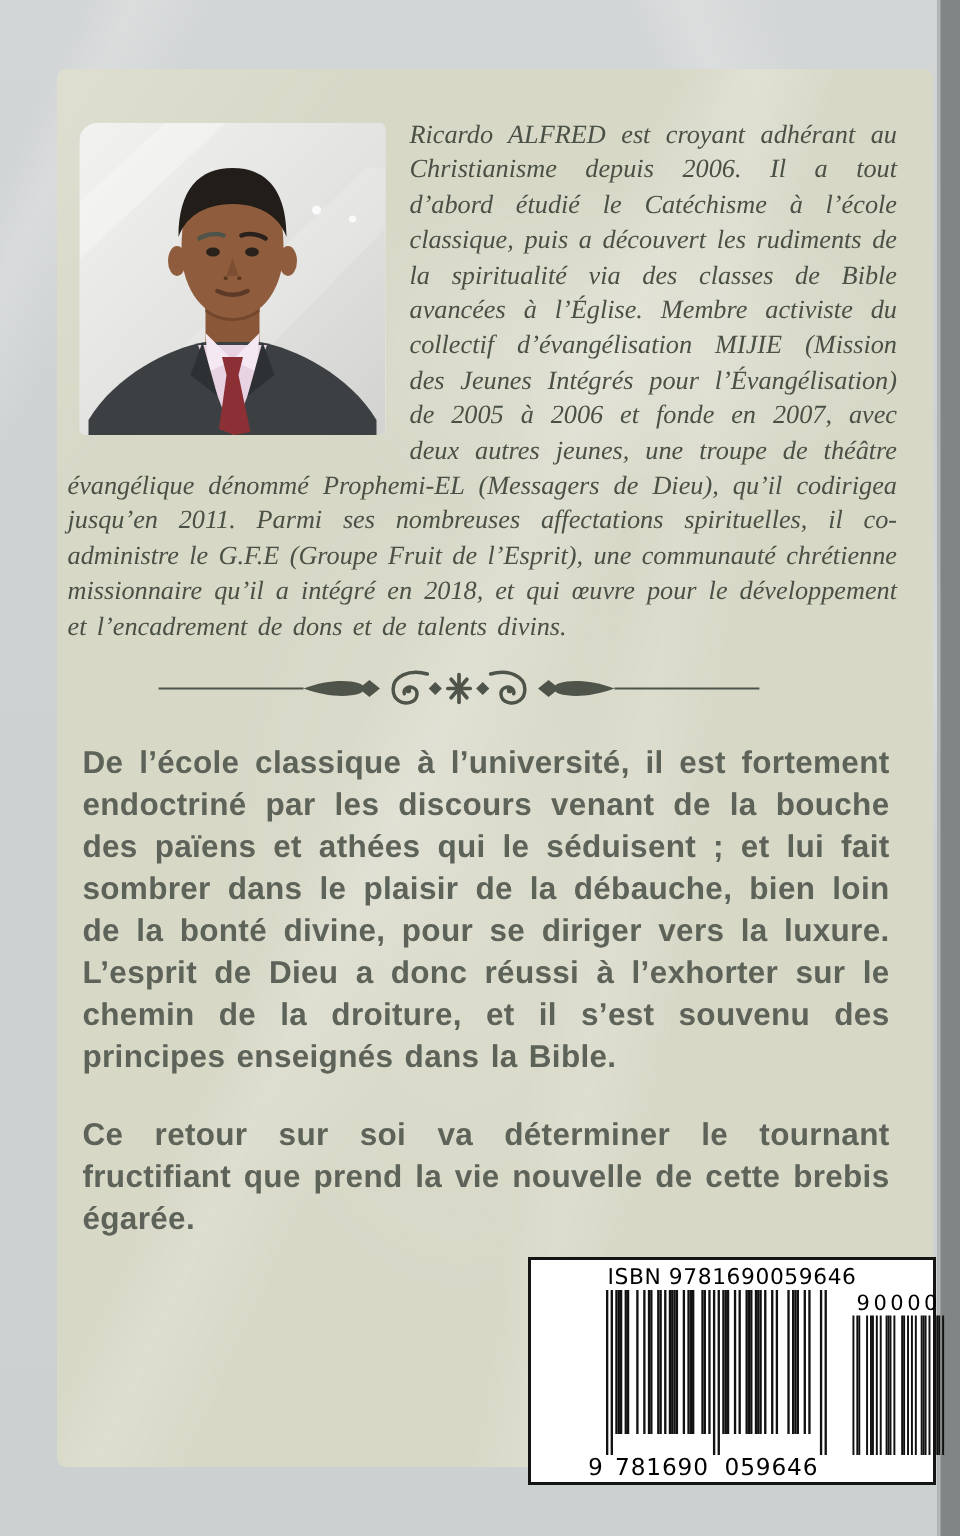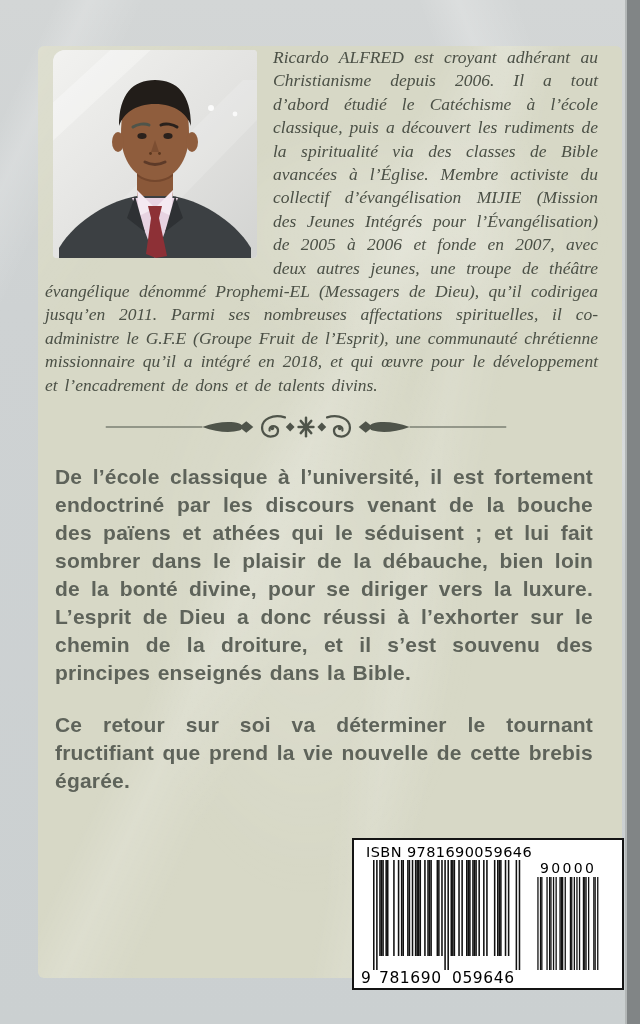--- a/index.html
+++ b/index.html
@@ -19,21 +19,21 @@
   .panel{position:absolute;left:38px;top:46px;width:584px;height:932px;
     background:#d7d8c6;border-radius:6px;}
   .panel::before{content:"";position:absolute;inset:0;border-radius:inherit;pointer-events:none;
     background:
       radial-gradient(ellipse 300px 170px at 62% 20%, rgba(255,255,255,.22), transparent 70%),
       radial-gradient(ellipse 240px 430px at 46% 58%, rgba(255,255,255,.15), transparent 72%),
       linear-gradient(115deg, transparent 40%, rgba(255,255,255,.16) 45%, transparent 52%),
       linear-gradient(100deg, transparent 58%, rgba(255,255,255,.12) 63%, transparent 70%),
       linear-gradient(125deg, rgba(255,255,255,.18) 0%, transparent 18%);
   }
-  .panel-content{position:relative;z-index:1;padding-top:0;}
+  .panel-content{position:relative;z-index:1;padding-top:32px;}
 
   .bio{
     font-family:"Liberation Serif",serif;font-style:italic;
     font-size:17.5px;line-height:23.4px;color:#4b5046;
     text-align:justify;word-spacing:2.5px;
     padding:0 24px 0 7px;
   }
   .photo-wrap{
     float:left;width:204px;height:208px;margin:4px 16px 4px 8px;
     border-radius:12px 4px 4px 4px;overflow:hidden;background:#e9e9e7;
@@ -47,21 +47,21 @@
 
   .synopsis{
     margin-top:14px;padding:0 29px 0 17px;
     font-weight:bold;font-size:21px;line-height:28px;color:#5e635a;
     text-align:justify;word-spacing:1.5px;letter-spacing:.2px;
   }
   .synopsis p{margin:0 0 24px 0;}
 
   .barcode-box{
     position:absolute;left:352px;top:838px;width:272px;height:152px;
-    background:#fff;border:2px solid #141414;box-sizing:border-box;z-index:3;
+    background:#fff;border:2px solid #141414;box-sizing:border-box;z-index:3;padding-left:39px;
   }
   .isbn-label{
     font-family:"DejaVu Sans",sans-serif;
     font-size:14.5px;color:#000;margin:4px 0 0 12px;letter-spacing:.4px;
   }
   .barcode-svg-holder{margin-top:0;}
   .barcode-svg-holder svg{display:block;margin:0 auto;}
 </style>
 </head>
 <body>

